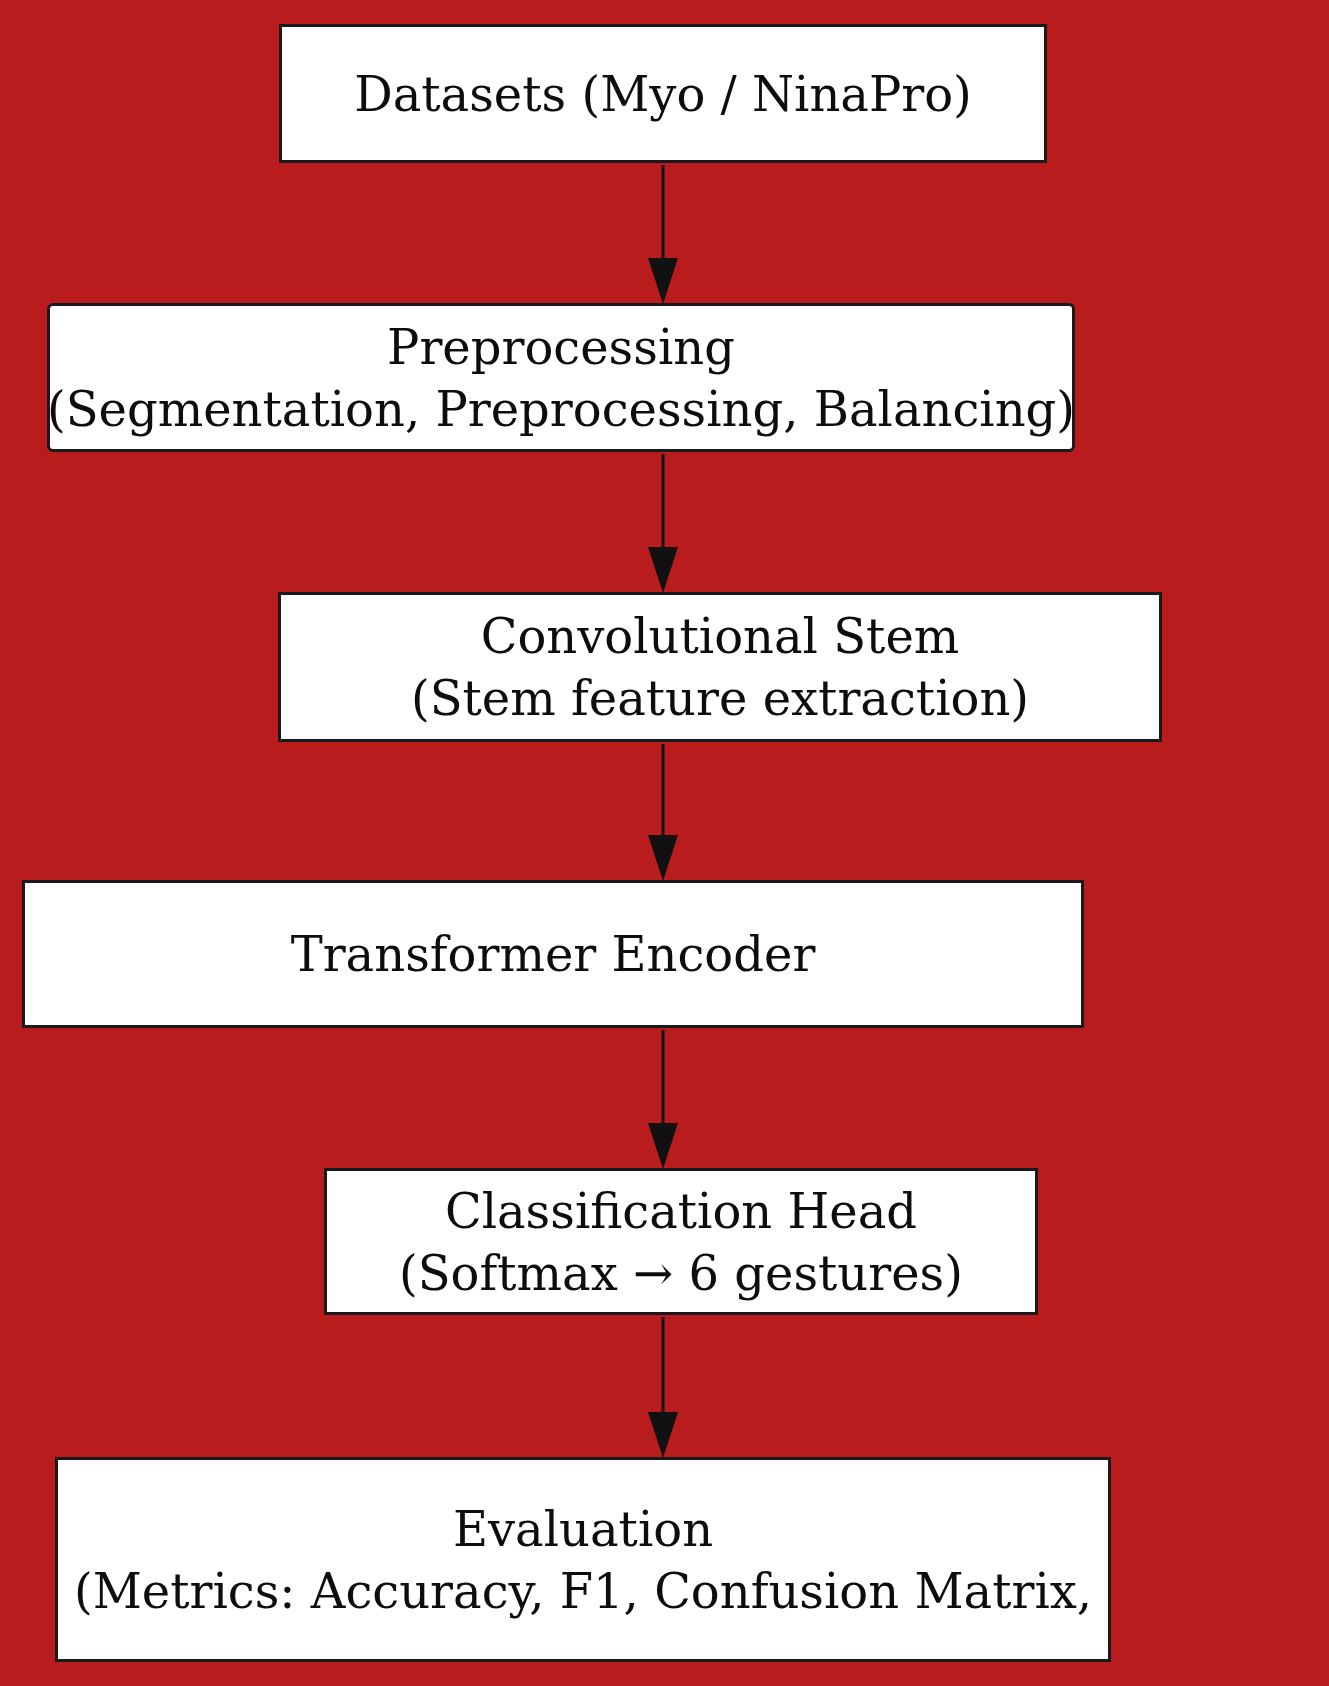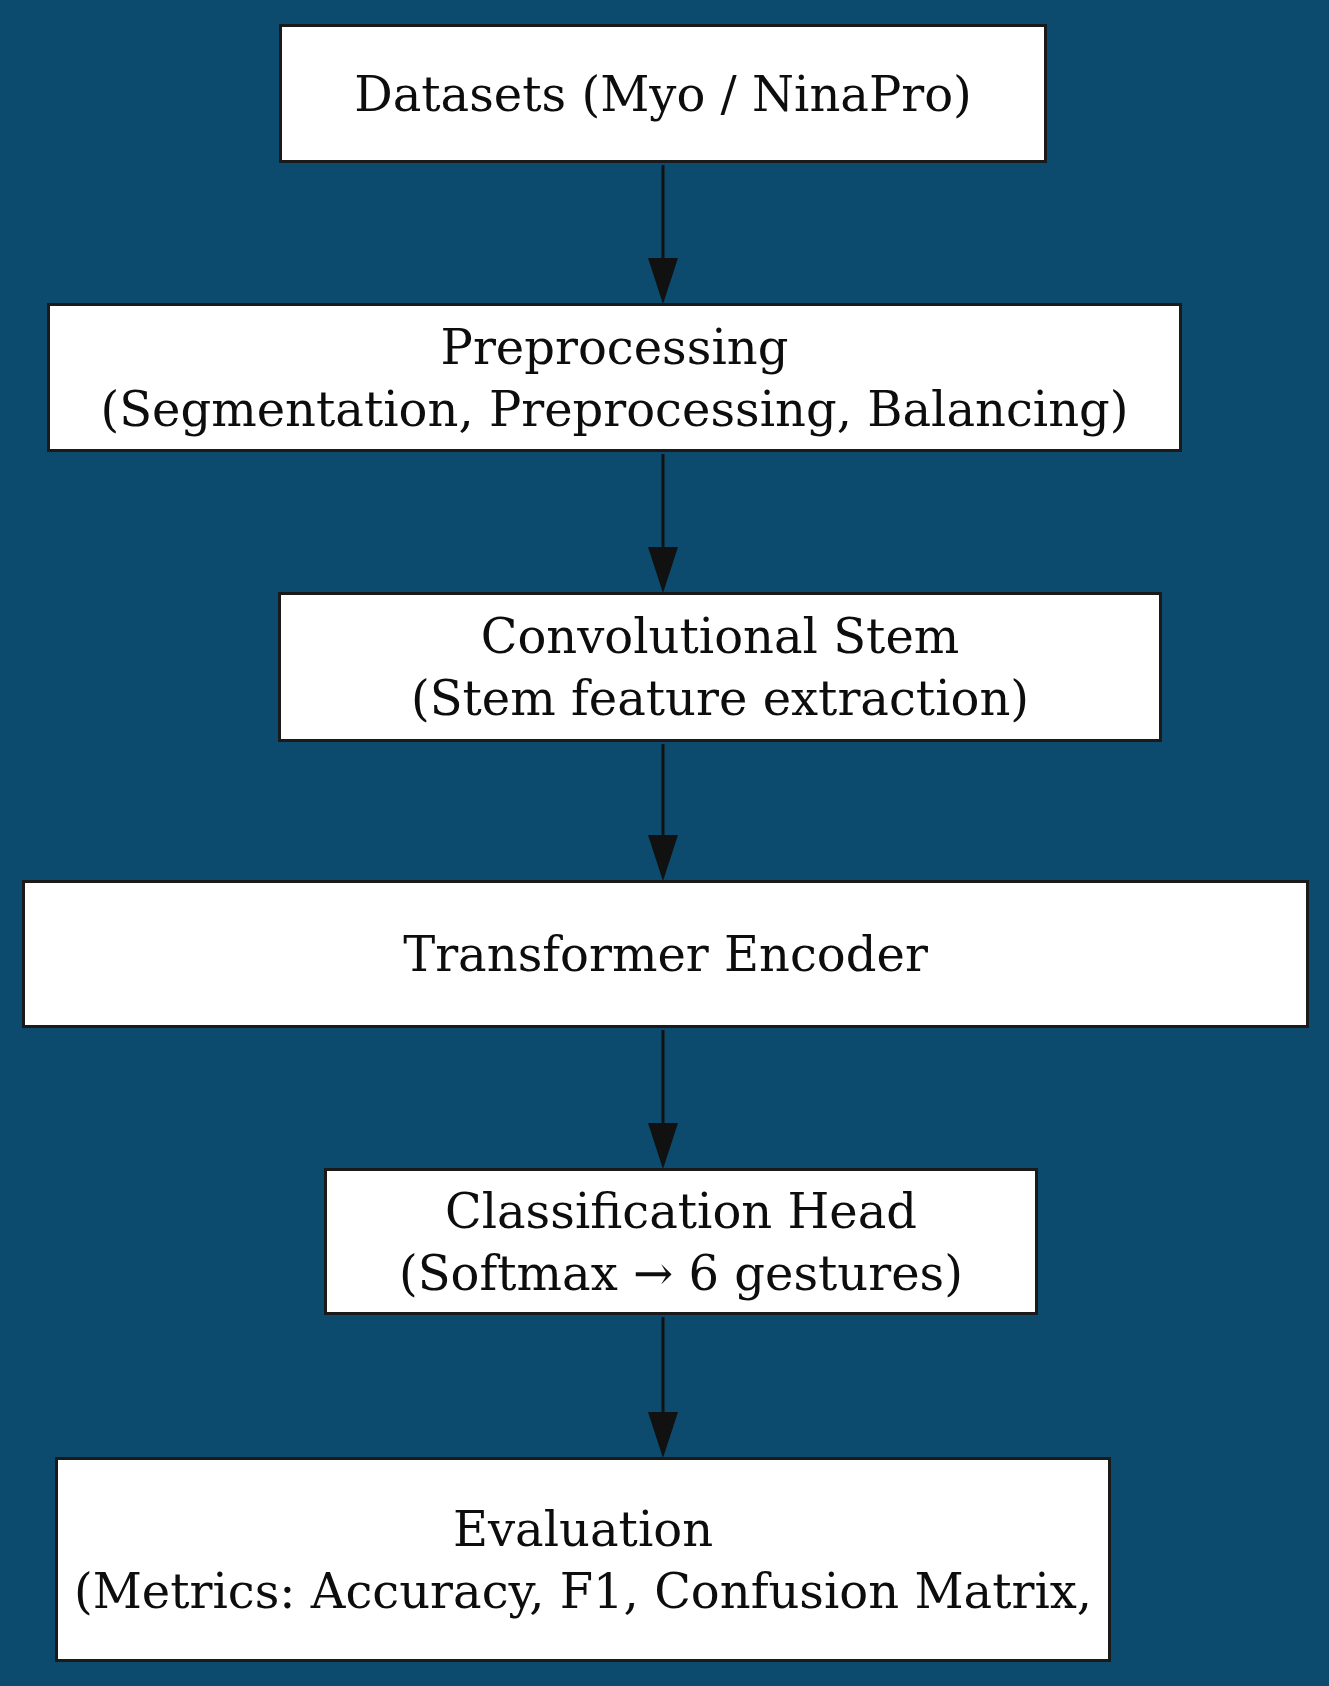--- a/index.html
+++ b/index.html
@@ -4,21 +4,21 @@
 <style>
   html, body {
     margin: 0;
     padding: 0;
     background: #ffffff;
   }
   .canvas {
     position: relative;
     width: 1329px;
     height: 1686px;
-    background: #0c4a6e;
+    background: #b91c1c;
     font-family: "DejaVu Serif", "Liberation Serif", serif;
     color: #0d0d0d;
     overflow: hidden;
   }
   .node {
     position: absolute;
     box-sizing: border-box;
     border: 3px solid #1a1a1a;
     background: #ffffff;
     display: flex;
@@ -62,41 +62,41 @@
 
   <div class="node" style="left:279px; top:24px; width:768px; height:139px;">
     <div class="line">Datasets (Myo / NinaPro)</div>
   </div>
 
   <div class="arrow" style="left:648px; top:165px; width:30px; height:139px;">
     <div class="shaft" style="height:95px;"></div>
     <div class="head"></div>
   </div>
 
-  <div class="node" style="left:47px; top:303px; width:1135px; height:149px;">
+  <div class="node" style="left:47px; top:303px; width:1028px; height:149px;border-radius:6px;">
     <div class="line">Preprocessing</div>
     <div class="line">(Segmentation, Preprocessing, Balancing)</div>
   </div>
 
   <div class="arrow" style="left:648px; top:454px; width:30px; height:139px;">
     <div class="shaft" style="height:95px;"></div>
     <div class="head"></div>
   </div>
 
   <div class="node" style="left:278px; top:592px; width:884px; height:150px;">
     <div class="line">Convolutional Stem</div>
     <div class="line">(Stem feature extraction)</div>
   </div>
 
   <div class="arrow" style="left:648px; top:744px; width:30px; height:137px;">
     <div class="shaft" style="height:93px;"></div>
     <div class="head"></div>
   </div>
 
-  <div class="node" style="left:22px; top:880px; width:1287px; height:148px;">
+  <div class="node" style="left:22px; top:880px; width:1062px; height:148px;">
     <div class="line">Transformer Encoder</div>
   </div>
 
   <div class="arrow" style="left:648px; top:1030px; width:30px; height:139px;">
     <div class="shaft" style="height:95px;"></div>
     <div class="head"></div>
   </div>
 
   <div class="node" style="left:324px; top:1168px; width:714px; height:147px;">
     <div class="line">Classification Head</div>

